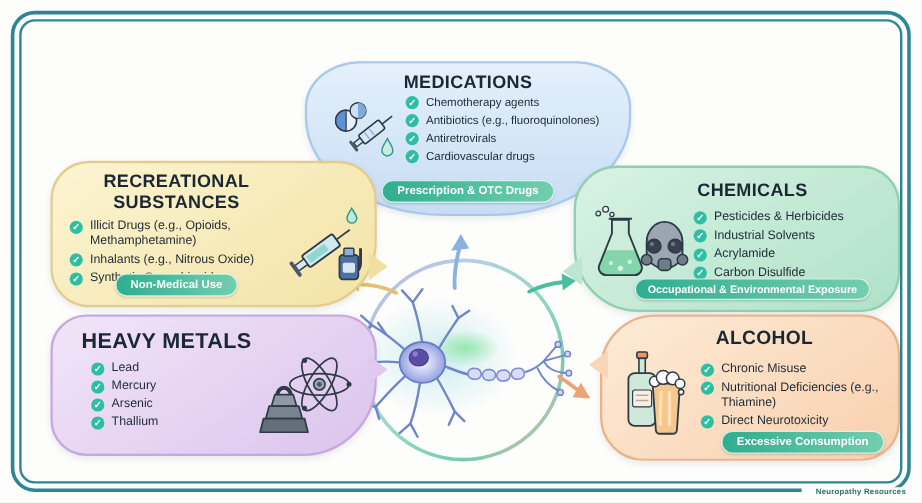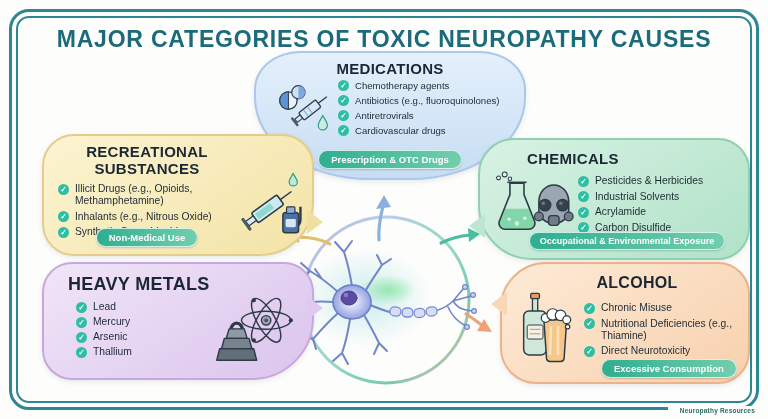--- a/index.html
+++ b/index.html
@@ -36,21 +36,21 @@
     border-radius:32px 32px 54px 32px;}
   .card-recreational h2{position:absolute;top:8px;left:12px;width:182px;text-align:center;}
   .card-recreational .items{position:absolute;top:47px;left:14px;width:182px;}
   .card-recreational .icon-slot{position:absolute;right:4px;top:32px;}
   .card-recreational .badge-wrap{position:absolute;bottom:7px;left:12px;width:182px;text-align:center;}
   .card-recreational .tail{right:-11px;bottom:20px;background:#f0dfa0;clip-path:polygon(0 0,100% 50%,0 100%);}
 
   .card-chemicals{left:478px;top:138px;width:268px;height:118px;
     background:linear-gradient(145deg,#d8f2e4,#b0e2c8);border:2px solid #90d0ae;
     border-radius:36px 32px 32px 54px;}
-  .card-chemicals h2{position:absolute;top:11px;left:47px;width:200px;}
+  .card-chemicals h2{position:absolute;top:11px;left:47px;width:200px;text-align:center;}
   .card-chemicals .icon-slot{position:absolute;left:8px;top:30px;}
   .card-chemicals .items{position:absolute;top:35px;left:98px;}
   .card-chemicals .badge-wrap{position:absolute;bottom:8px;left:40px;right:14px;text-align:center;}
   .card-chemicals .badge{font-size:9px;padding:3px 10px;}
   .card-chemicals .tail{left:-11px;bottom:20px;background:#bce6d0;clip-path:polygon(100% 0,0 50%,100% 100%);}
 
   .card-heavy{left:42px;top:262px;width:268px;height:114px;
     background:linear-gradient(145deg,#f1e5f8,#dbc4ed);border:2px solid #c7a8de;
     border-radius:30px 30px 62px 30px;}
   .card-heavy h2{position:absolute;top:10px;left:24px;font-size:18px;}
@@ -74,21 +74,20 @@
   .logo .monogram{font-size:28px;line-height:26px;font-weight:700;font-style:italic;
         color:#2f9c8c;letter-spacing:-3px;text-shadow:1px 1px 0 #7fcabc;}
   .logo .logo-name{font-size:6.5px;font-weight:700;color:#2a6e66;letter-spacing:.2px;}
 </style>
 </head>
 <body>
 
 <div class="canvas">
   <div class="frame-outer"></div>
   <div class="frame-inner"></div>
-  <div class="page-title">MAJOR CATEGORIES OF TOXIC NEUROPATHY CAUSES</div>
 
   <svg class="hub" viewBox="0 0 220 212">
     <defs>
       <linearGradient id="ringGrad" x1="0" y1="0" x2="1" y2="1">
         <stop offset="0" stop-color="#b3a3da"></stop>
           <stop offset=".25" stop-color="#a9c6e6"></stop>
         <stop offset=".5" stop-color="#86d2ba"></stop>
           <stop offset=".75" stop-color="#5ec2a6"></stop>
         <stop offset="1" stop-color="#eeb28c"></stop>
       </linearGradient>

